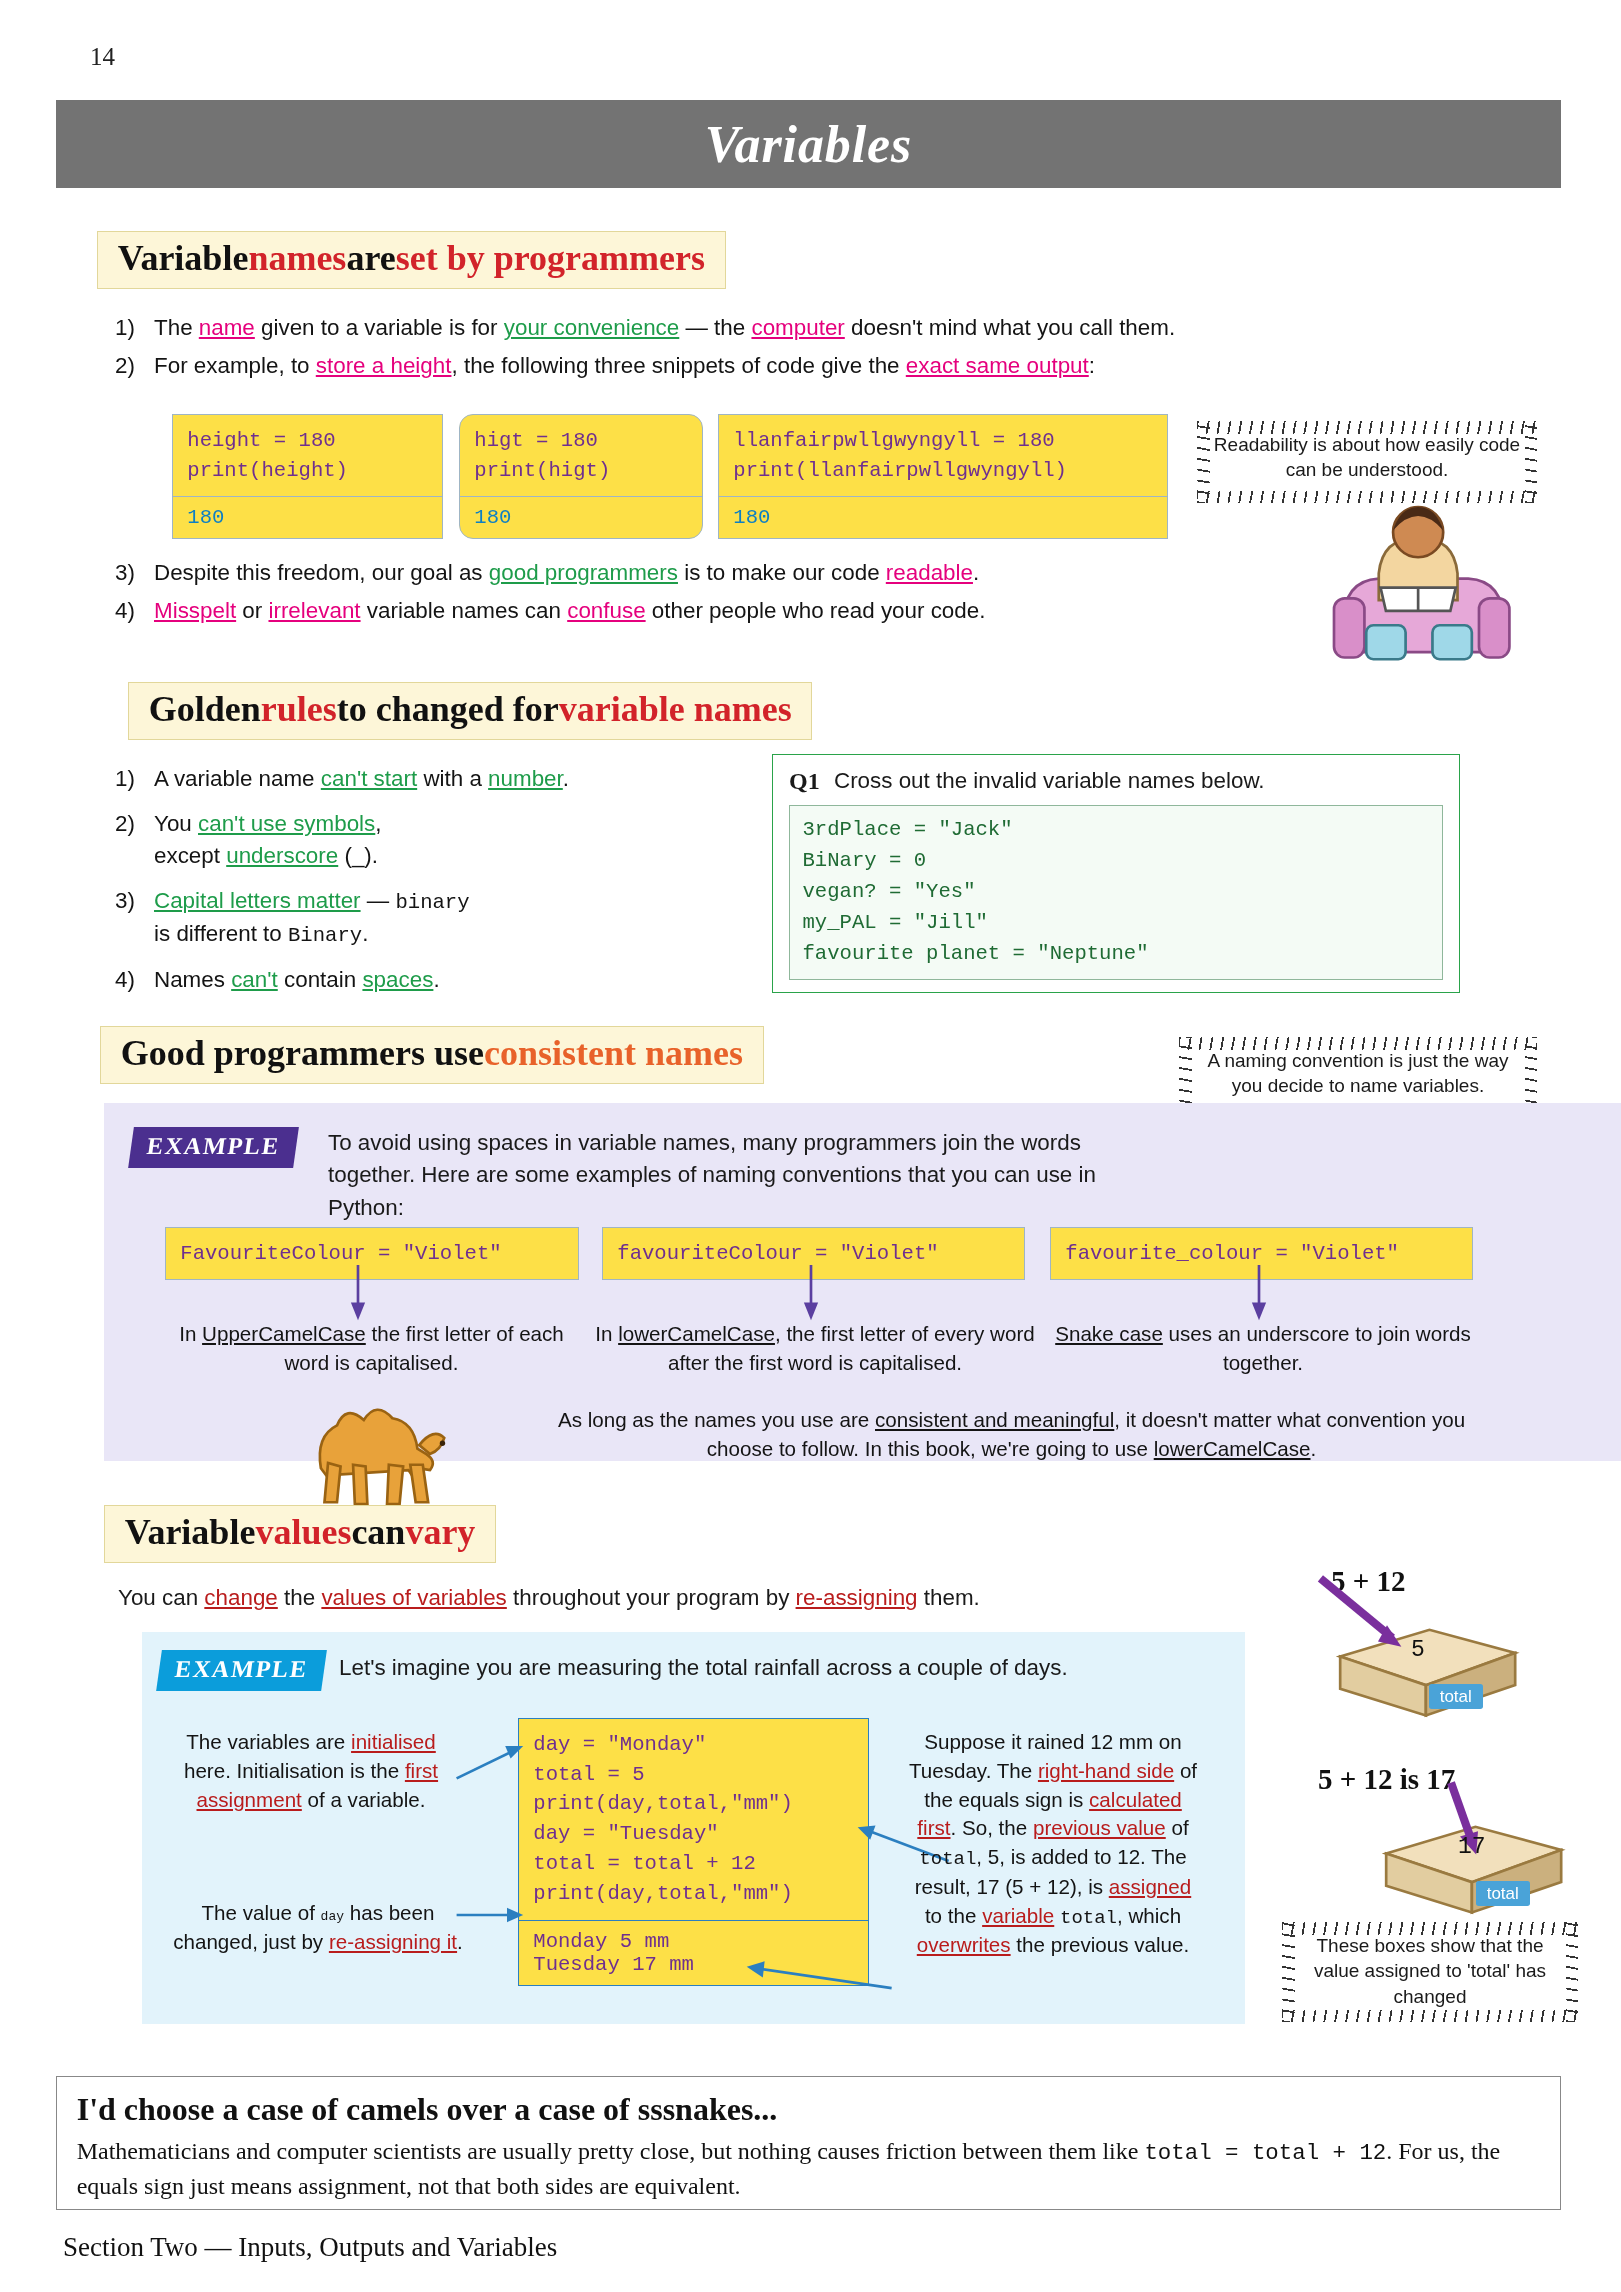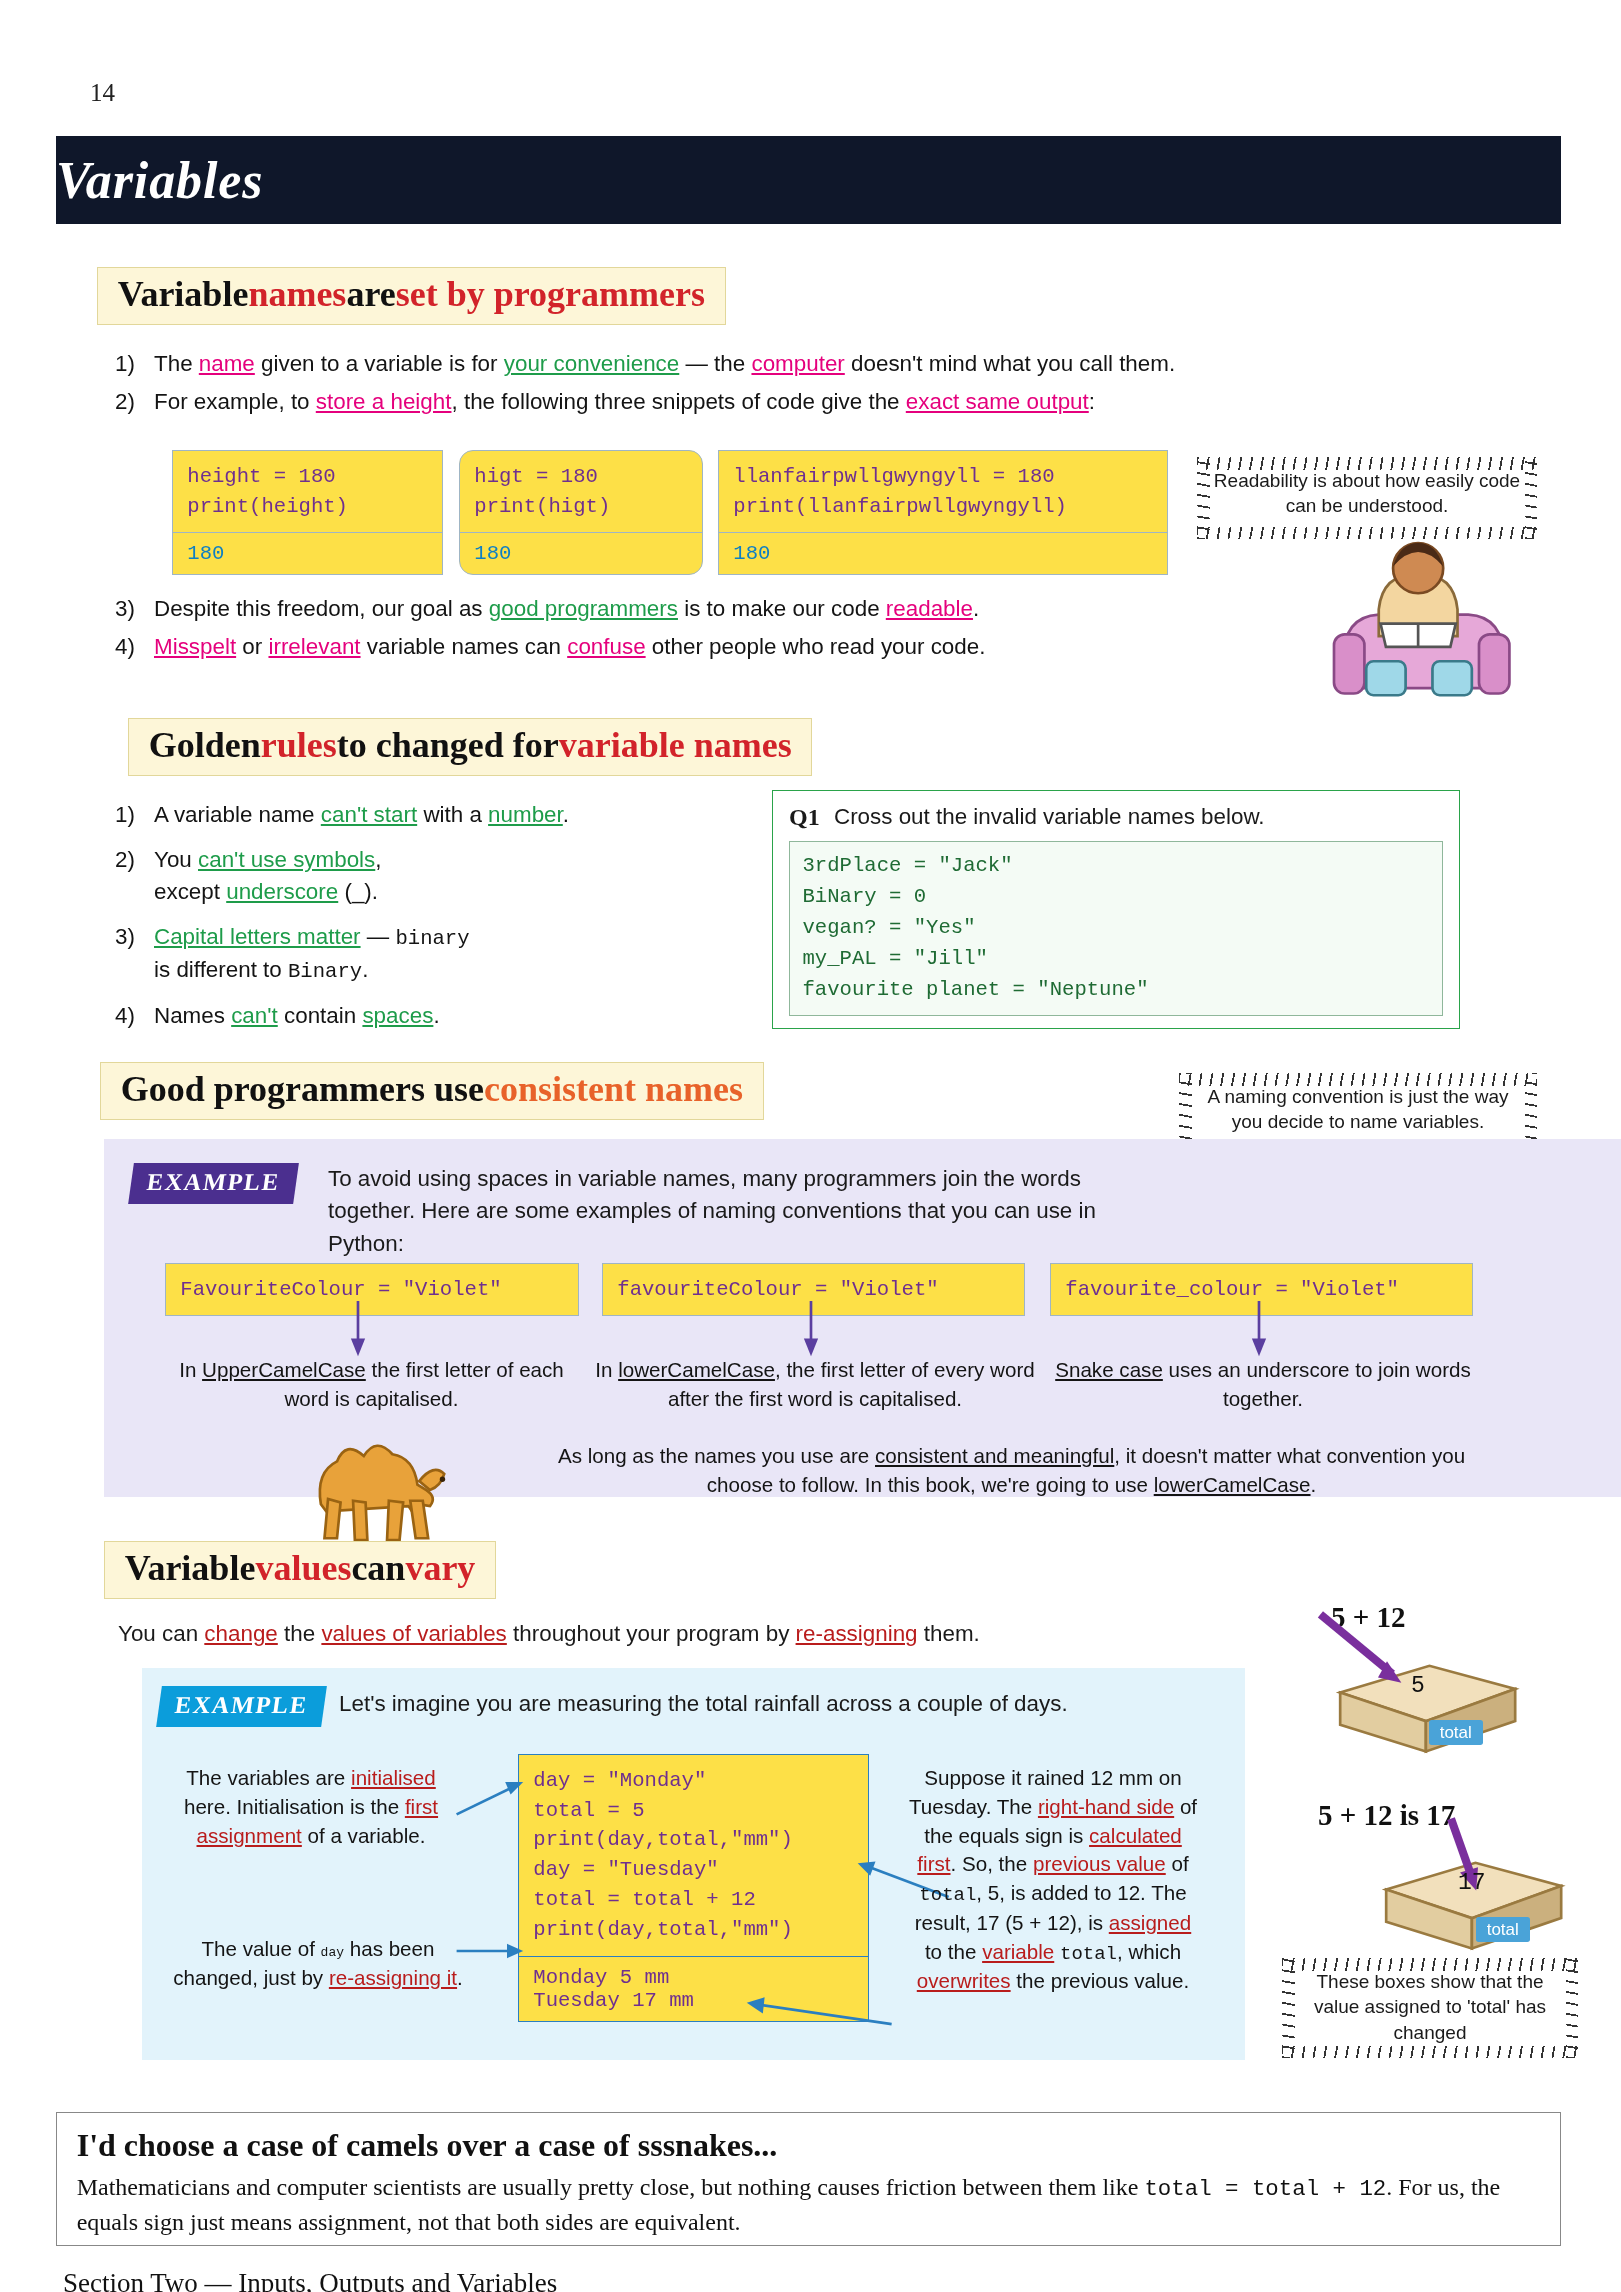--- a/index.html
+++ b/index.html
@@ -4,43 +4,43 @@
 <style>
   html, body { margin:0; padding:0; }
   body {
     width:1621px; height:2293px;
     background:#ffffff;
     font-family:"Liberation Sans", sans-serif;
     color:#1a1a1a;
     position:relative;
     overflow:hidden;
   }
-  .page { position:relative; width:1621px; height:1972px;margin-top:36px; }
+  .page { position:relative; width:1621px; height:1972px; }
 
   
   .abs { position:absolute; }
   .u { text-decoration:underline; }
   .mono { font-family:"Liberation Mono", monospace; }
   .red { color:#d2232a; }
   .pink { color:#e5007d; }
   .green { color:#1e9c4a; }
   .blue { color:#b91c1c; }
 
   
   .page-num {
     left:90px; top:43px;
     font-family:"Liberation Serif", serif;
     font-size:25px; color:#222;
   }
 
   
   .title-bar {
     left:56px; top:100px; width:1505px; height:88px;
-    background:#0f172a;
-    display:flex; align-items:center; justify-content:flex-start;
+    background:#737373;
+    display:flex; align-items:center; justify-content:center;
   }
   .title-bar span {
     font-family:"Liberation Serif", serif;
     font-weight:bold; font-style:italic;
     font-size:52px; color:#ffffff;
     letter-spacing:0.9px;
   }
 
   
   .sec-head {

